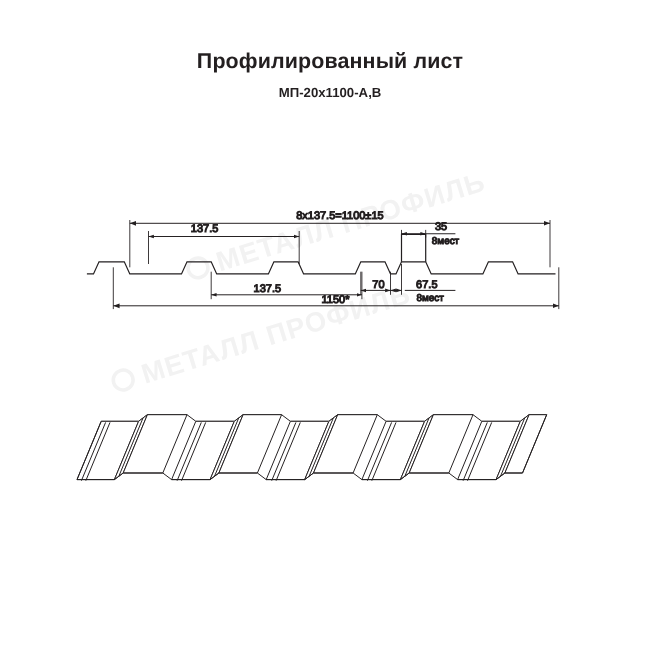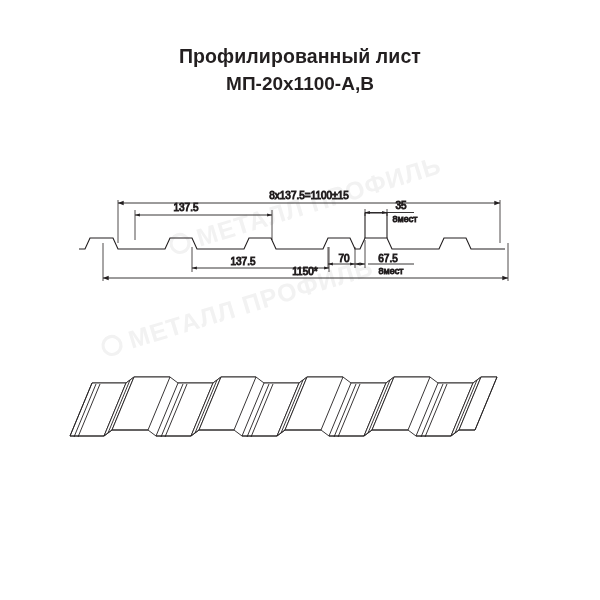--- a/index.html
+++ b/index.html
@@ -30,21 +30,21 @@
     text-align: center;
   }
   .prod-title {
     font-size: 19.5px;
     font-weight: bold;
     letter-spacing: 0.1px;
     color: #231f20;
     line-height: 24px;
   }
   .prod-code {
-    font-size: 19px;
+    font-size: 12px;
     font-weight: bold;
     color: #231f20;
     line-height: 18px;
     margin-top: 7px;
   }
   svg.drawing {
     position: absolute;
     left: 0;
     top: 0;
     width: 600px;

